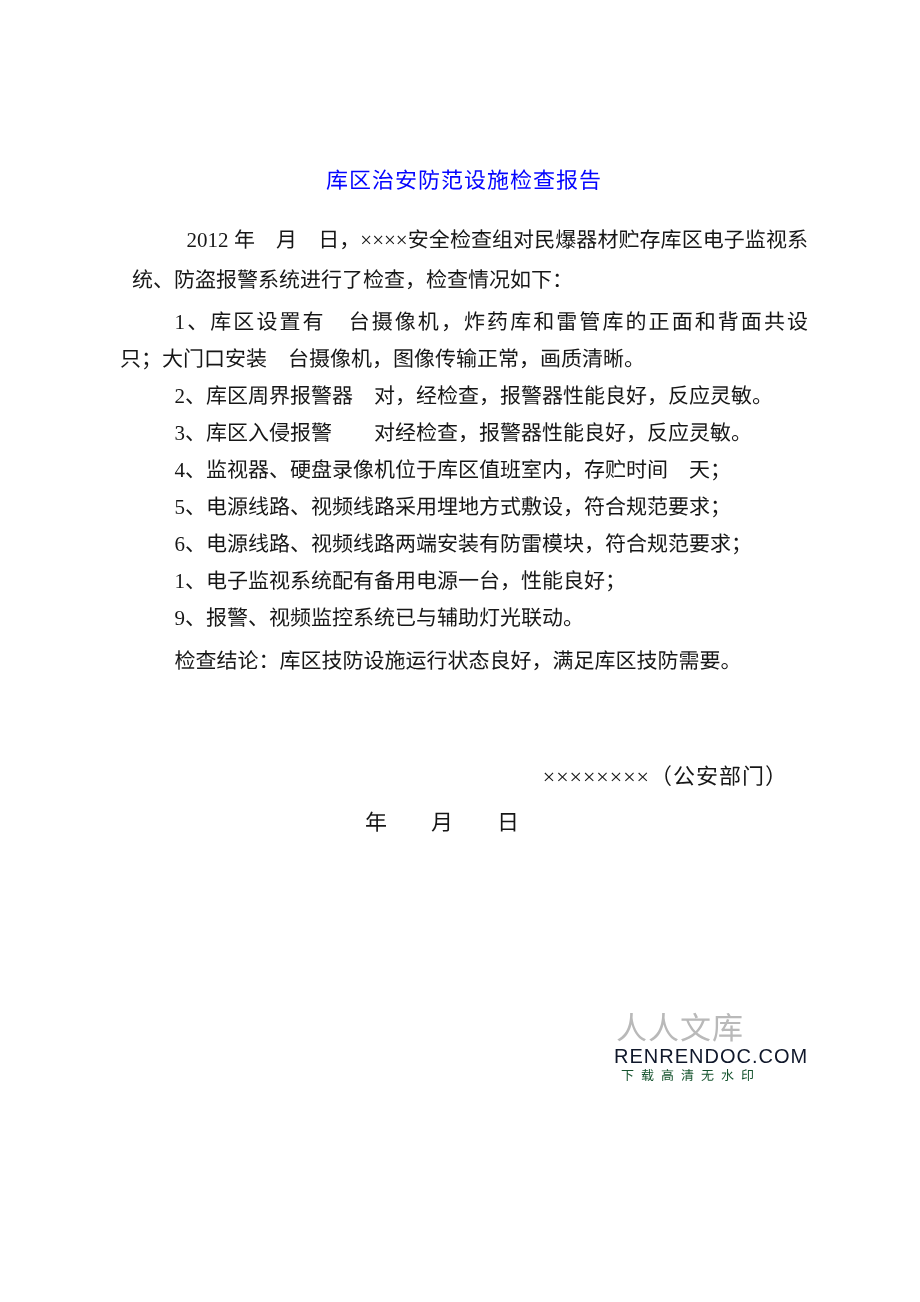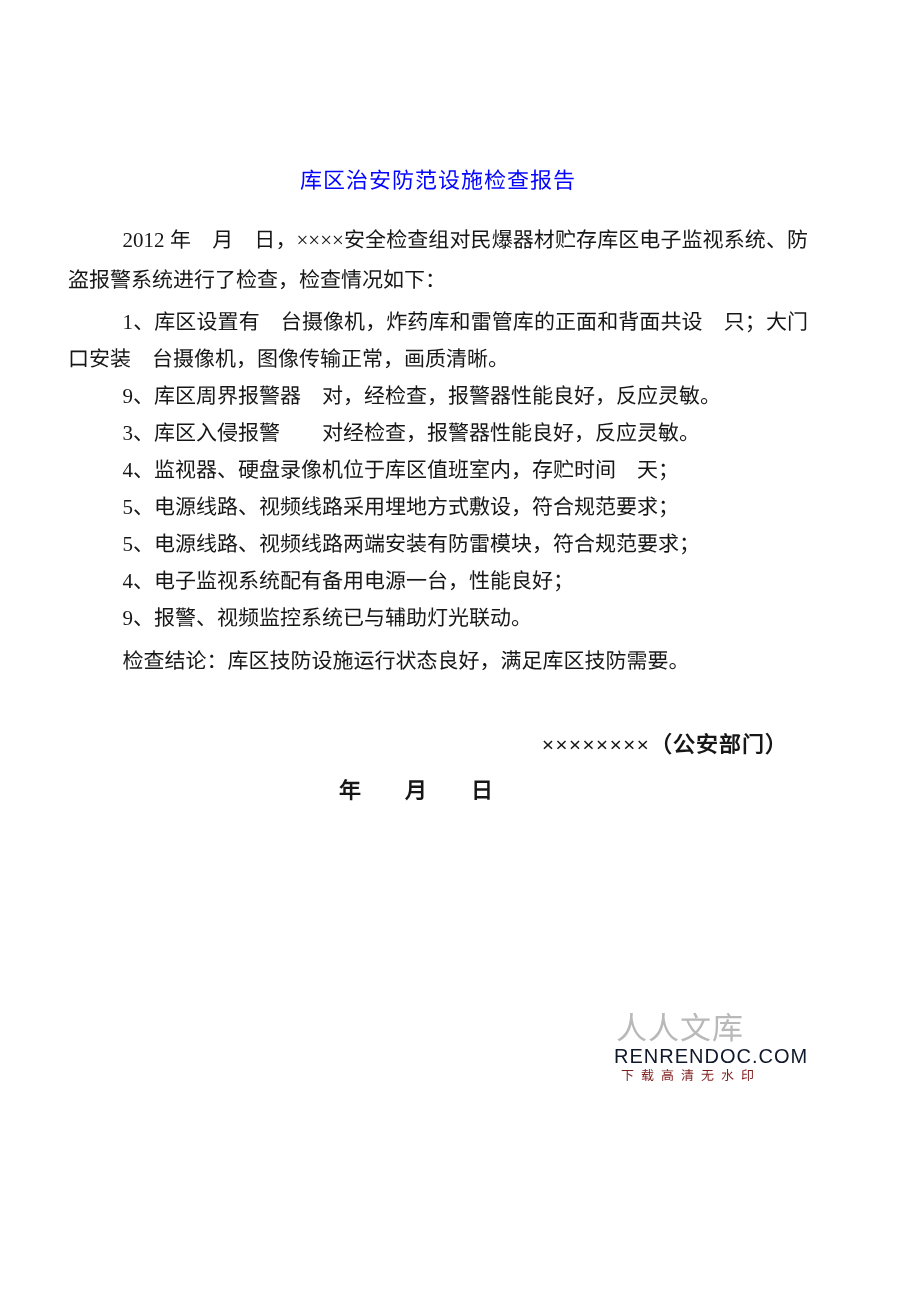--- a/index.html
+++ b/index.html
@@ -10,55 +10,54 @@
   body {
     width: 920px;
     height: 1302px;
     background: #ffffff;
     position: relative;
     font-family: "Liberation Serif", "DejaVu Serif", serif;
     color: #161616;
     overflow: hidden;
   }
   .page {
-    padding: 168px 112px 0 68px;
+    padding: 168px 112px 0 120px;
   }
   .doc-title {
     font-size: 22px;
     font-weight: normal;
     color: #0404fe;
     text-align: center;
     margin: 0;
     line-height: 26px;
     letter-spacing: 1px;
   }
   .intro {
     font-size: 21px;
     line-height: 40px;
     text-indent: 2.6em;
     text-align: justify;
-    margin: 26px 0 0 0;
+    margin: 26px 0 0 12px;
   }
   .items {
     margin-top: 4px;
   }
   .item {
     font-size: 21px;
     line-height: 37px;
     text-indent: 2.6em;
     text-align: justify;
     margin: 0;
     font-family: Liberation Serif, serif;
   }
   .conclusion {
     margin-top: 6px;
   }
   .sig-block {
-    margin-top: 50px;
-    font-weight: bold;
+    margin-top: 82px;
   }
   .sig-line {
     font-size: 22px;
     line-height: 30px;
     text-align: right;
     padding-right: 20px;
     margin: 0;
     letter-spacing: 1px;
   }
   .date-line {
@@ -89,45 +88,45 @@
     line-height: 16px;
     color: #0f172a;
     font-family: "Liberation Sans", "DejaVu Sans", sans-serif;
     letter-spacing: 1px;
     white-space: nowrap;
     margin-top: 2px;
   }
   .wm-slogan {
     font-size: 13px;
     line-height: 15px;
-    color: #7f1d1d;
+    color: #14532d;
     font-family: Liberation Sans, sans-serif;
     letter-spacing: 7px;
     text-indent: 7px;
     white-space: nowrap;
     margin-top: 4px;
   }
 </style>
 </head>
 <body>
 
 <div class="page">
 
   <h1 class="doc-title">库区治安防范设施检查报告</h1>
 
   <p class="intro">2012 年　月　日，××××安全检查组对民爆器材贮存库区电子监视系统、防盗报警系统进行了检查，检查情况如下：</p>
 
   <div class="items">
     <p class="item">1、库区设置有　台摄像机，炸药库和雷管库的正面和背面共设　只；大门口安装　台摄像机，图像传输正常，画质清晰。</p>
-    <p class="item">9、库区周界报警器　对，经检查，报警器性能良好，反应灵敏。</p>
+    <p class="item">2、库区周界报警器　对，经检查，报警器性能良好，反应灵敏。</p>
     <p class="item">3、库区入侵报警　　对经检查，报警器性能良好，反应灵敏。</p>
     <p class="item">4、监视器、硬盘录像机位于库区值班室内，存贮时间　天；</p>
     <p class="item">5、电源线路、视频线路采用埋地方式敷设，符合规范要求；</p>
-    <p class="item">5、电源线路、视频线路两端安装有防雷模块，符合规范要求；</p>
-    <p class="item">4、电子监视系统配有备用电源一台，性能良好；</p>
+    <p class="item">6、电源线路、视频线路两端安装有防雷模块，符合规范要求；</p>
+    <p class="item">1、电子监视系统配有备用电源一台，性能良好；</p>
     <p class="item">9、报警、视频监控系统已与辅助灯光联动。</p>
     <p class="item conclusion">检查结论：库区技防设施运行状态良好，满足库区技防需要。</p>
   </div>
 
   <div class="sig-block">
     <p class="sig-line">××××××××（公安部门）</p>
     <p class="date-line">年　　月　　日</p>
   </div>
 
 </div>

